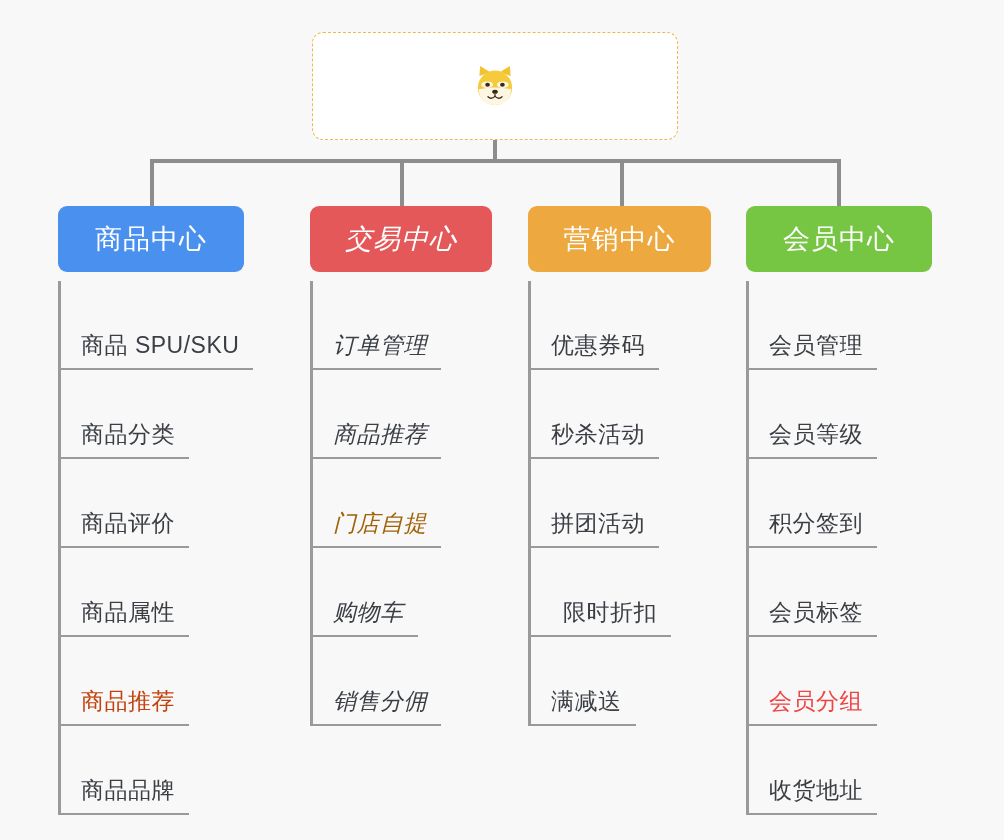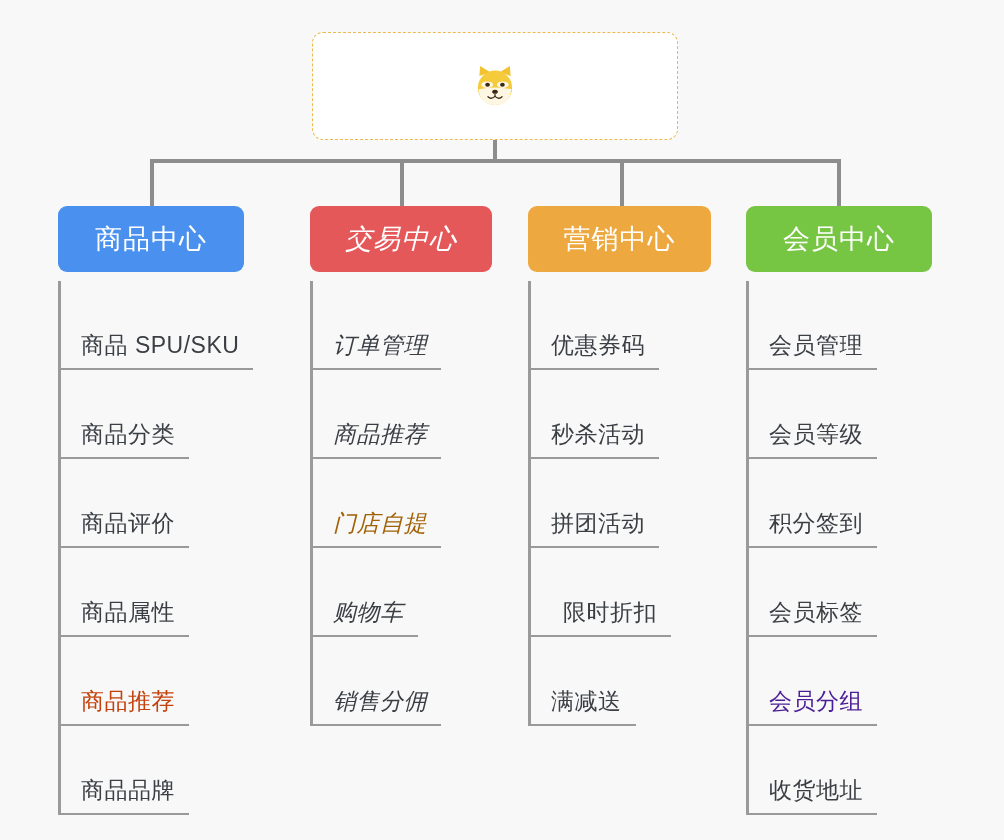--- a/index.html
+++ b/index.html
@@ -243,21 +243,21 @@
       <div class="leaf-item">
           <div class="leaf-inner" style="border-bottom-color: rgb(154, 154, 154);"><span class="leaf-label" style="color: rgb(59, 63, 68);">会员等级</span></div>
         </div>
       <div class="leaf-item">
           <div class="leaf-inner" style="border-bottom-color: rgb(154, 154, 154);"><span class="leaf-label" style="color: rgb(59, 63, 68);">积分签到</span></div>
         </div>
       <div class="leaf-item">
           <div class="leaf-inner" style="border-bottom-color: rgb(154, 154, 154);"><span class="leaf-label" style="color: rgb(59, 63, 68);">会员标签</span></div>
         </div>
       <div class="leaf-item">
-          <div class="leaf-inner" style="border-bottom-color: rgb(154, 154, 154);"><span class="leaf-label" style="color: #4c1d95;">会员分组</span></div>
+          <div class="leaf-inner" style="border-bottom-color: rgb(154, 154, 154);"><span class="leaf-label" style="color: #ef4444;">会员分组</span></div>
         </div>
       <div class="leaf-item">
           <div class="leaf-inner" style="border-bottom-color: rgb(154, 154, 154);"><span class="leaf-label" style="color: rgb(59, 63, 68);">收货地址</span></div>
         </div>
     </div>
   </div>
 
 </div>
 
 </body></html>

